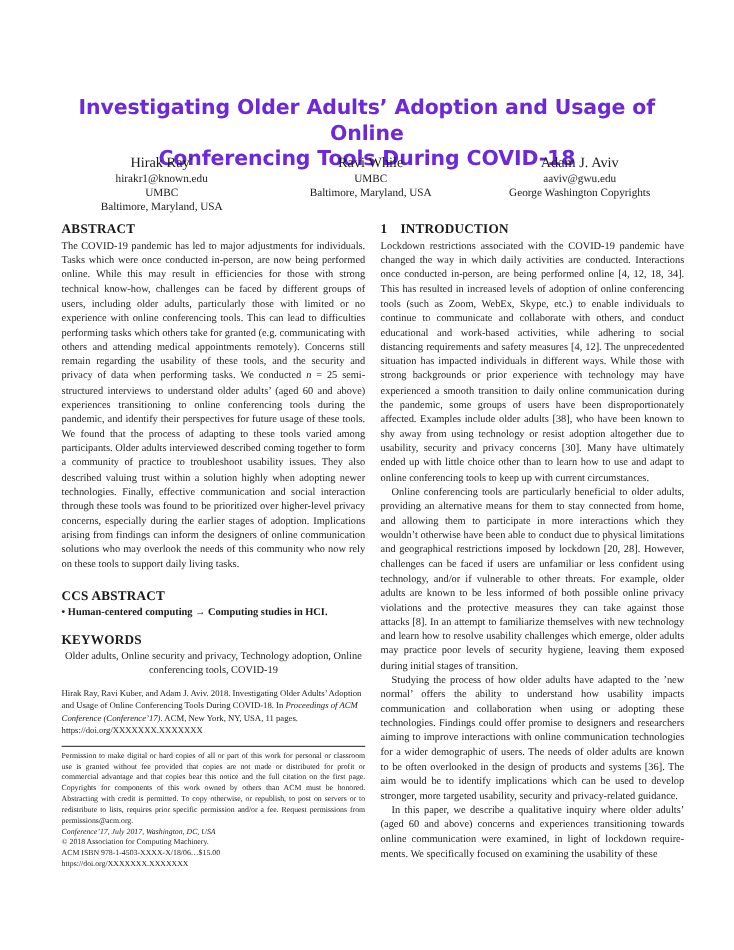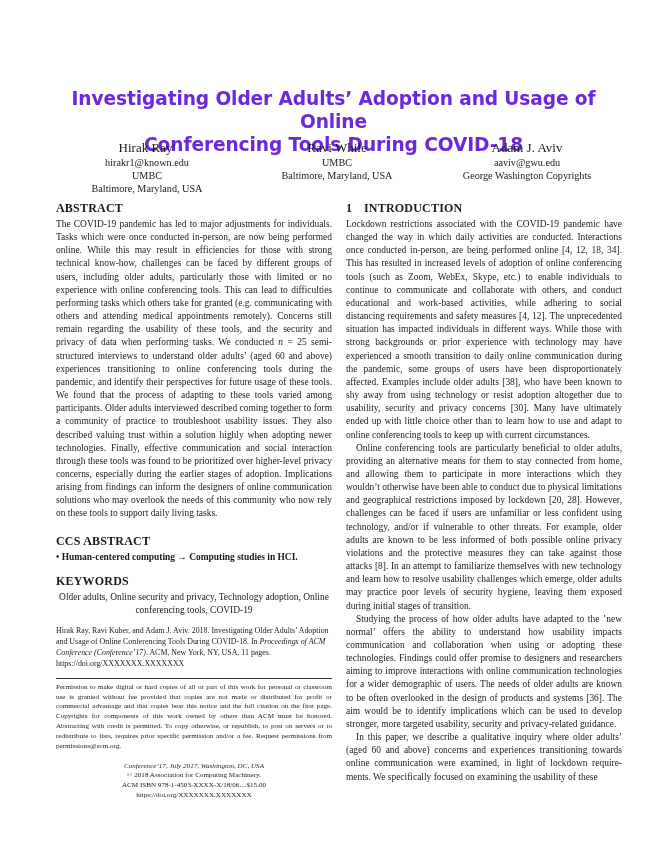--- a/index.html
+++ b/index.html
@@ -17,21 +17,21 @@
   p { margin: 0; }
   p.indent { text-indent: 10px; }
   .ccs { margin-top: 14px; }
   .ccs-item { font-weight: bold; font-size: 9.45px; }
   .kw { margin-top: 11px; }
   .ref { margin-top: 9px; font-size: 7.9px; line-height: 10.9px; text-align: left; }
   .ref .lbl { font-weight: bold; }
   .ref i { font-style: italic; }
   .rule { height: 1px; background: #333; margin-top: 8px; margin-bottom: 4px; }
   .perm { font-size: 7.1px; line-height: 9.85px; text-align: justify; }
-  .perm .meta { text-align: center; margin-top: 10px; }
+  .perm .meta { text-align: left; }
   .perm i { font-style: italic; }
 </style>
 </head>
 <body>
 
 <div class="title">
   <div>Investigating Older Adults’ Adoption and Usage of Online</div>
   <div>Conferencing Tools During COVID-18</div>
 </div>
 

